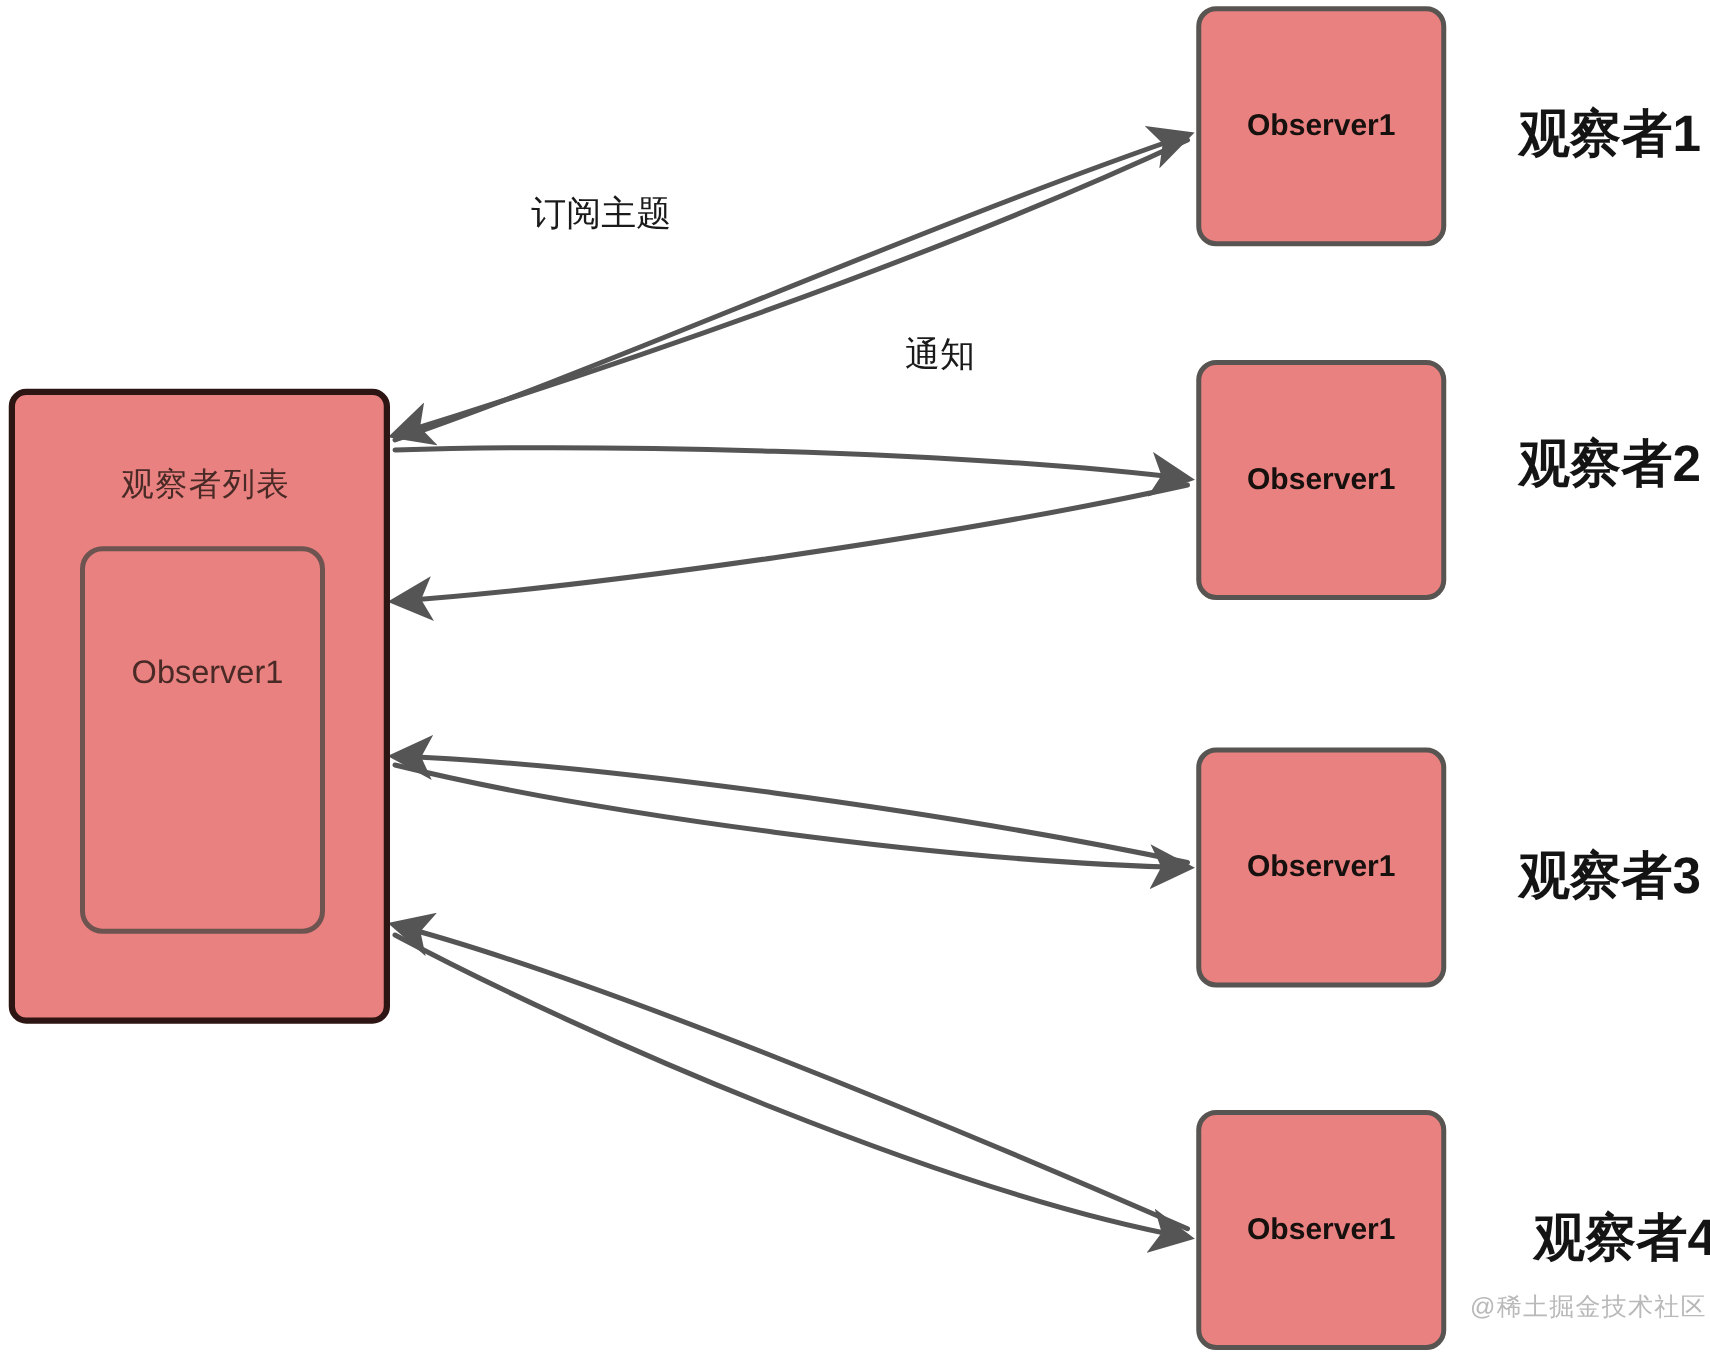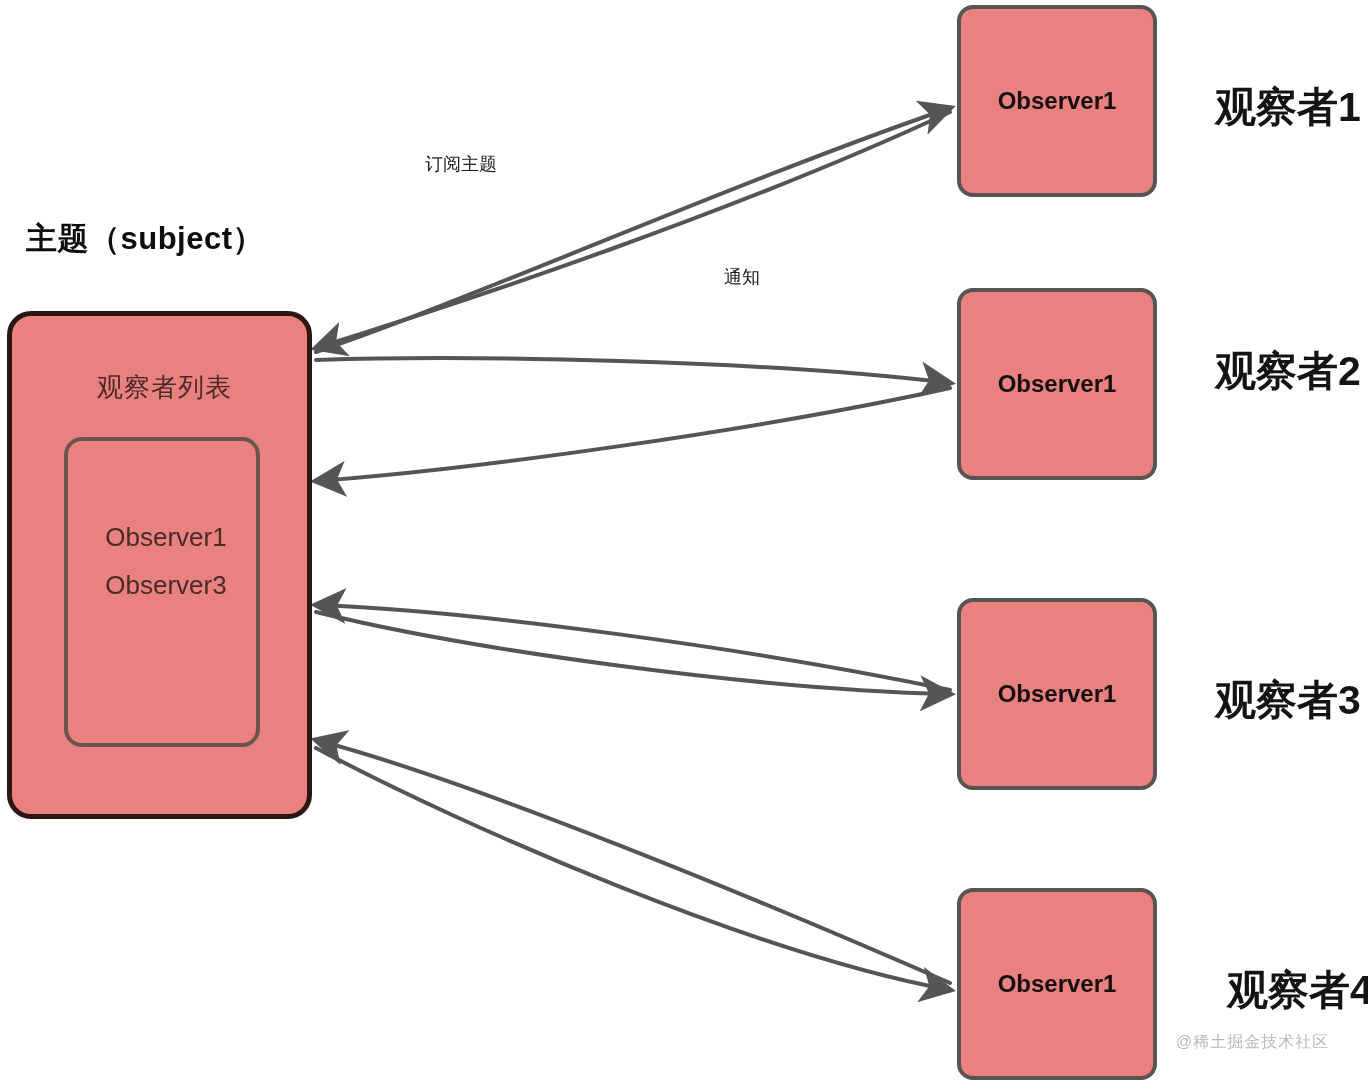--- a/index.html
+++ b/index.html
@@ -30,21 +30,21 @@
   
   .subject-box {
     position: absolute;
     left: 7px;
     top: 311px;
     width: 305px;
     height: 508px;
     box-sizing: border-box;
     background: #E8817F;
     border: 5px solid #2C1512;
-    border-radius: 24px;
+    border-radius: 14px;
   }
   .subject-caption {
     position: absolute;
     left: 0;
     top: 54px;
     width: 305px;
     text-align: center;
     font-size: 26px;
     color: #4a2a26;
     letter-spacing: 1px;
@@ -124,33 +124,33 @@
     white-space: nowrap;
   }
   .sc1 { top: 80px; }
   .sc2 { top: 344px; }
   .sc3 { top: 673px; }
   .sc4 { top: 963px; margin-left: 12px; }
 
   
   .edge-label {
     position: absolute;
-    font-size: 18px;
+    font-size: 28px;
     color: #1a1a1a;
     white-space: nowrap;
   }
   .el-subscribe { left: 425px; top: 152px; }
   .el-notify    { left: 724px; top: 265px; }
 
   
   .watermark {
     position: absolute;
     left: 1176px;
     top: 1032px;
-    font-size: 16px;
+    font-size: 20px;
     color: #b9b9b9;
     letter-spacing: 1px;
     white-space: nowrap;
   }
 </style>
 </head>
 <body>
 
 <div id="canvas">
 
@@ -174,28 +174,26 @@
       <path d="M 950 690 C 760 650 470 610 316 605" marker-end="url(#ah)"></path>
 
       <path d="M 316 612 C 470 650 760 690 950 694" marker-end="url(#ah)"></path>
 
       <path d="M 950 983 C 760 900 470 780 316 740" marker-end="url(#ah)"></path>
 
       <path d="M 316 748 C 470 830 760 955 950 990" marker-end="url(#ah)"></path>
     </g>
   </svg>
 
-  <div class="subject-title">主题（subject）</div>
 
   <div class="subject-box">
     <div class="subject-caption">观察者列表</div>
     <div class="observer-list-box">
       <div class="observer-list-items">
         <div class="li">Observer1</div>
-        <div class="li">Observer3</div>
       </div>
     </div>
   </div>
 
   <div class="observer-box ob1">
     <div class="obx-label">Observer1</div>
   </div>
   <div class="observer-box ob2">
     <div class="obx-label">Observer1</div>
   </div>

